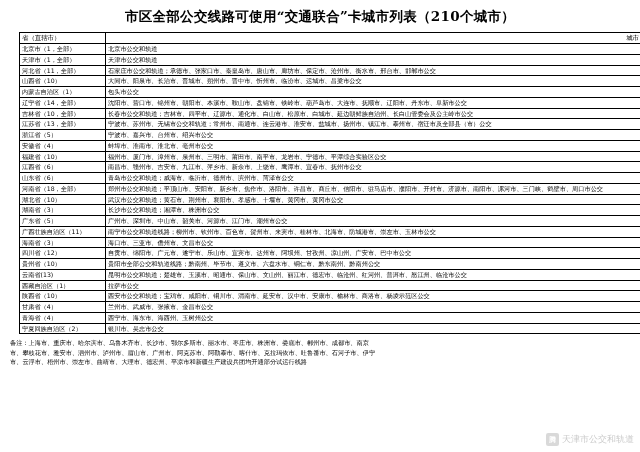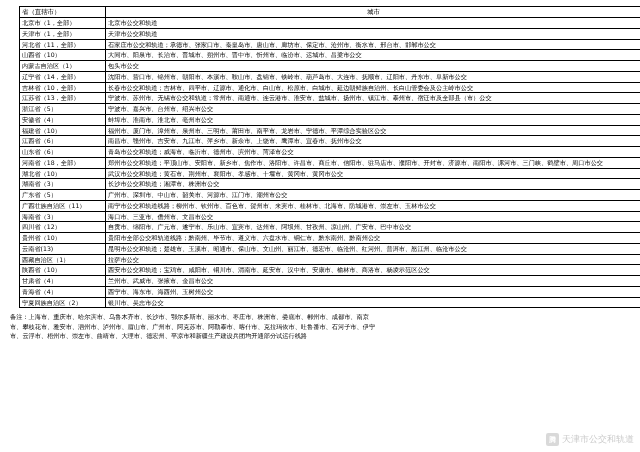--- a/index.html
+++ b/index.html
@@ -46,21 +46,21 @@
   }
   table.main col.c1 { width: 86px; }
   table.main col.c2 { width: 536px; }
   th.hdr-prov {
     text-align: left;
     font-weight: normal;
     font-size: 6.4px;
     padding-left: 3px;
   }
   th.hdr-city {
-    text-align: center;
+    text-align: right;
     font-weight: normal;
     font-size: 6.4px;
   }
   td.prov {
     text-align: left;
     padding-left: 3px;
     white-space: nowrap;
     font-size: 6.2px;
   }
   td.cities {
@@ -97,20 +97,21 @@
     align-items: center;
     justify-content: center;
     font-weight: bold;
   }
 </style>
 </head>
 <body>
 
 <div class="page">
 
+  <div class="doc-title">市区全部公交线路可使用“交通联合”卡城市列表（210个城市）</div>
 
   <table class="main">
     <colgroup>
         <col class="c1">
         <col class="c2">
       </colgroup>
     <thead>
       <tr>
         <th class="hdr-prov">省（直辖市）</th>
         <th class="hdr-city">城市</th>

